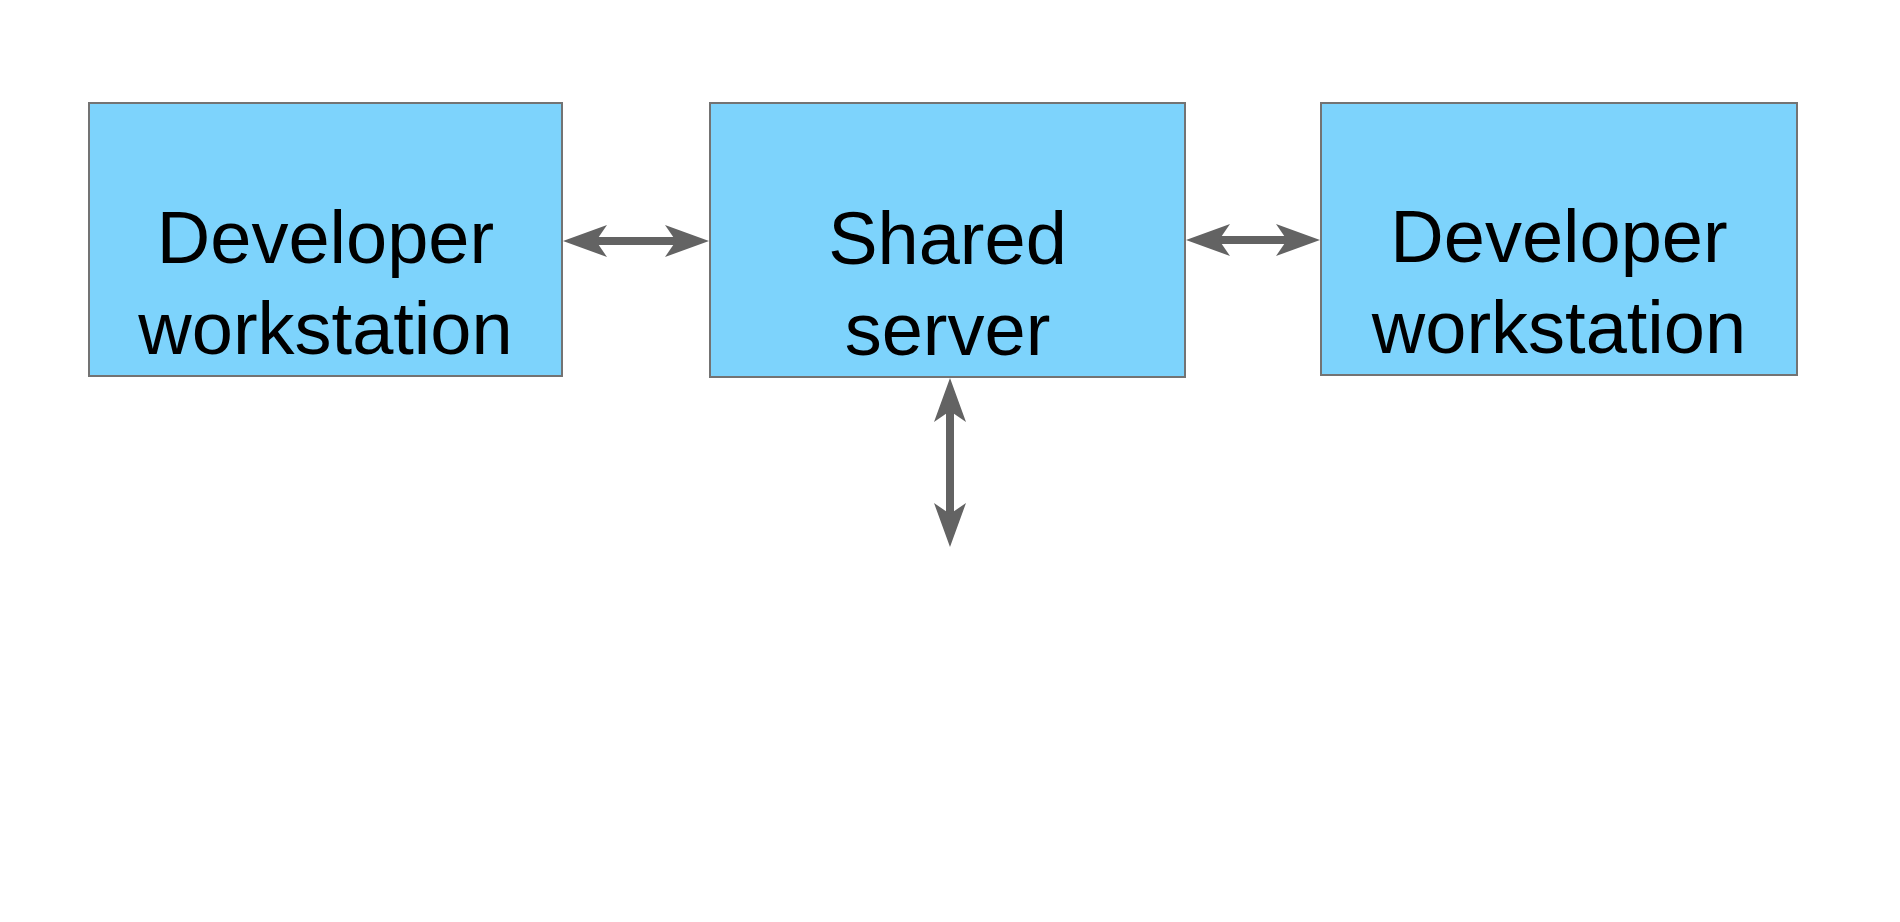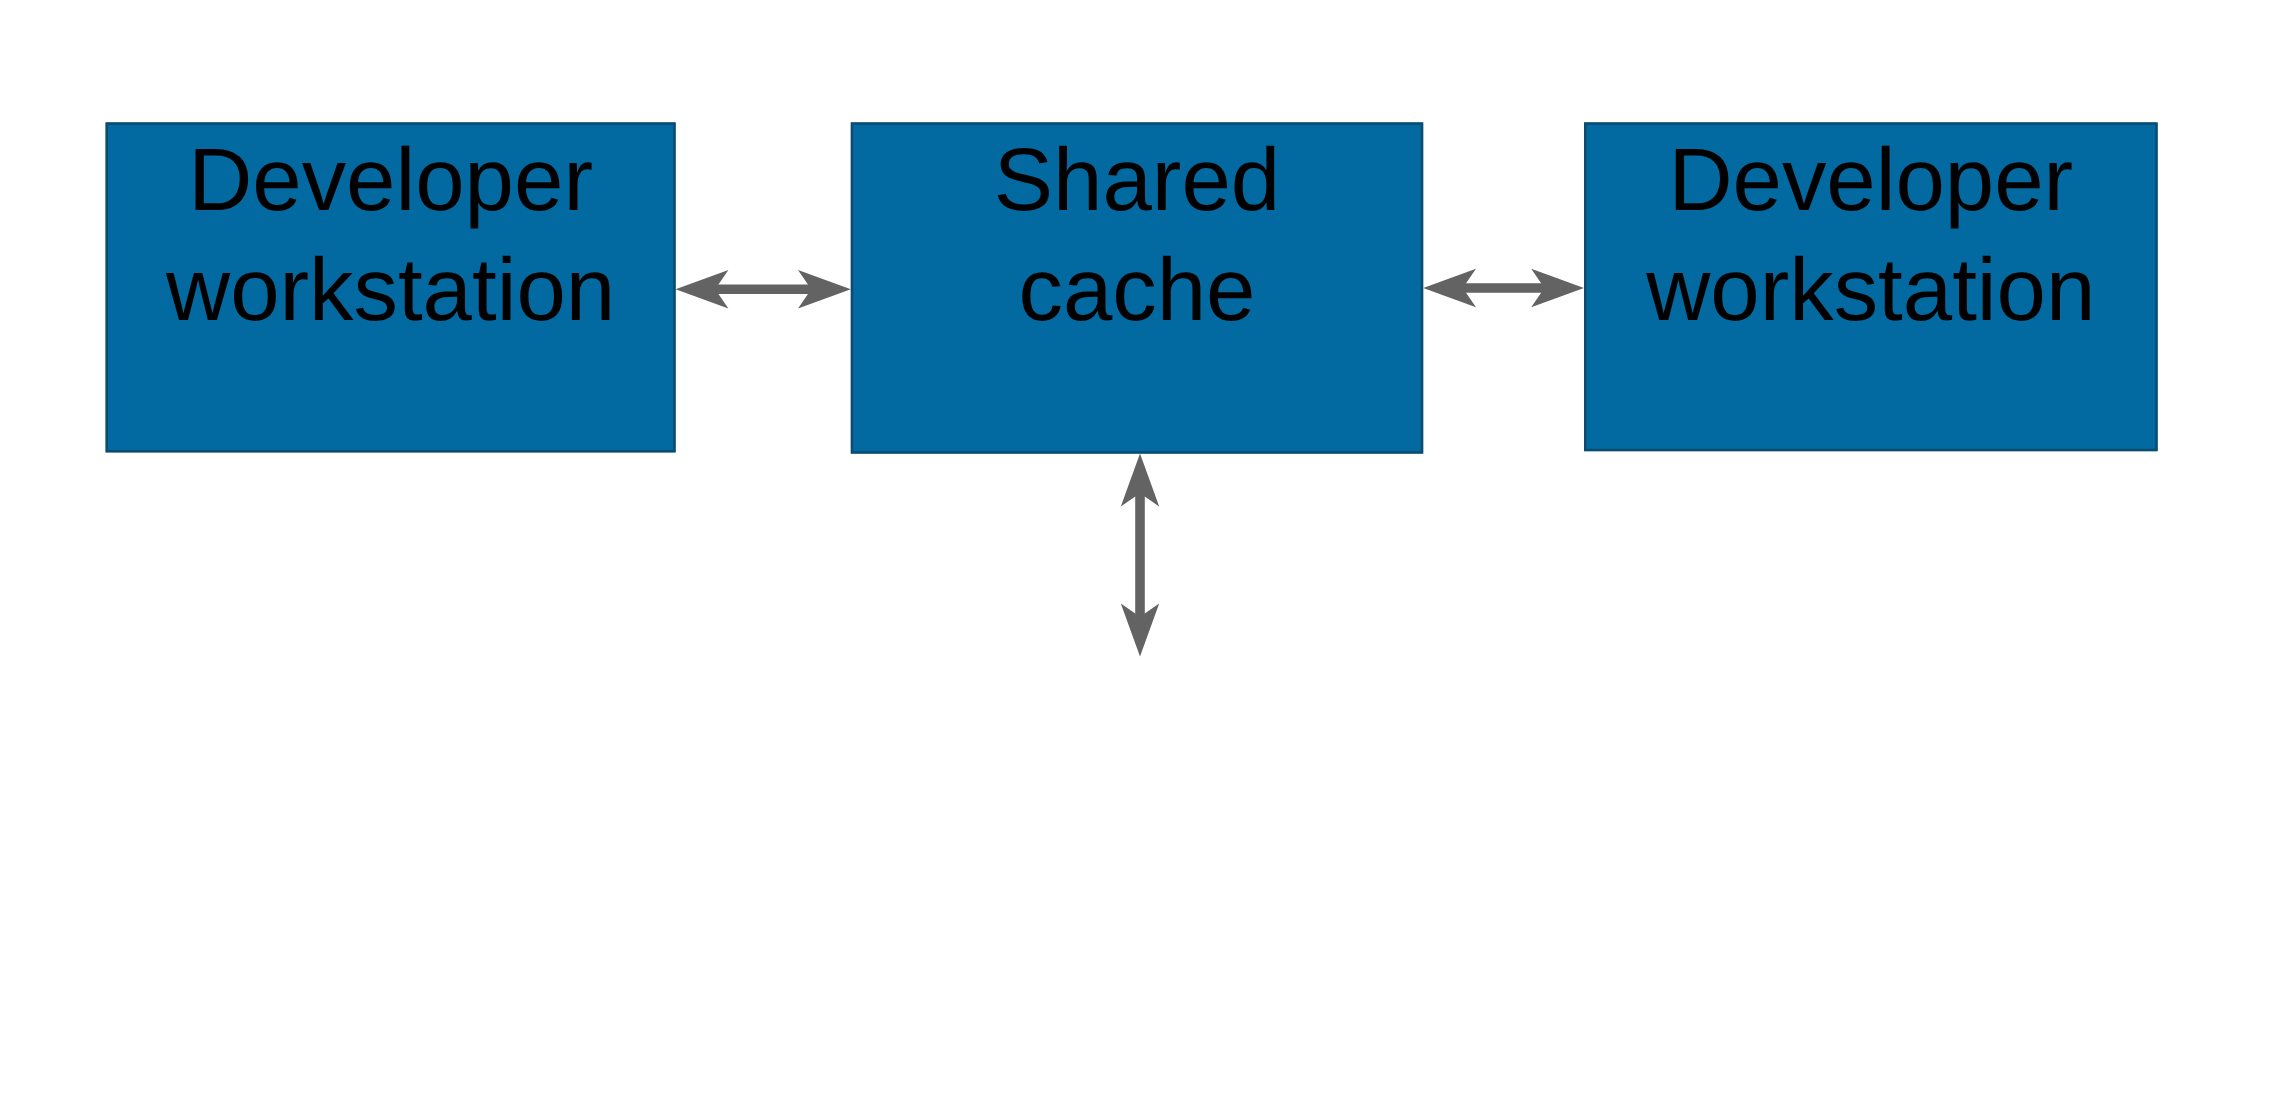--- a/index.html
+++ b/index.html
@@ -11,24 +11,24 @@
     position: relative;
     width: 1900px;
     height: 922px;
     background: #ffffff;
     overflow: hidden;
     font-family: "Liberation Sans", sans-serif;
   }
   .node {
     position: absolute;
     box-sizing: border-box;
-    background: #0369a1;
-    border: 2px solid #0c4a6e;
+    background: #7dd3fc;
+    border: 2px solid #737373;
     display: flex;
-    align-items: flex-start;
+    align-items: flex-end;
     justify-content: center;
     text-align: center;
     color: #000000;
     font-size: 74px;
     line-height: 1.24;
     white-space: pre-line;
     letter-spacing: 0px;
   }
   #node-dev-left   { left: 88px;   top: 102px; width: 475px; height: 275px; }
   #node-cache      { left: 709px;  top: 102px; width: 477px; height: 276px; }
@@ -50,21 +50,21 @@
 
 <div class="canvas">
 
   <div class="node" id="node-dev-left">
     <span>Developer
 workstation</span>
   </div>
 
   <div class="node" id="node-cache">
     <span>Shared
-cache</span>
+server</span>
   </div>
 
   <div class="node" id="node-dev-right">
     <span>Developer
 workstation</span>
   </div>
 
 
   <svg class="arrow-layer" viewBox="0 0 1900 922" xmlns="http://www.w3.org/2000/svg">
 

